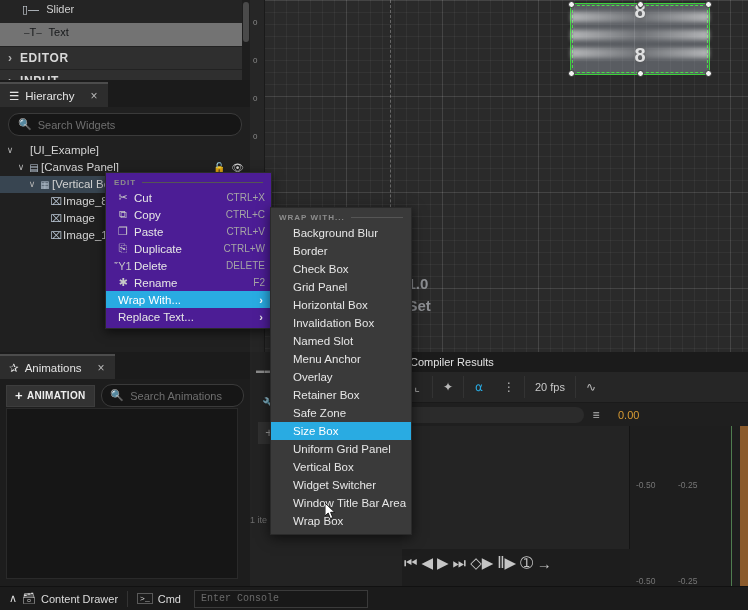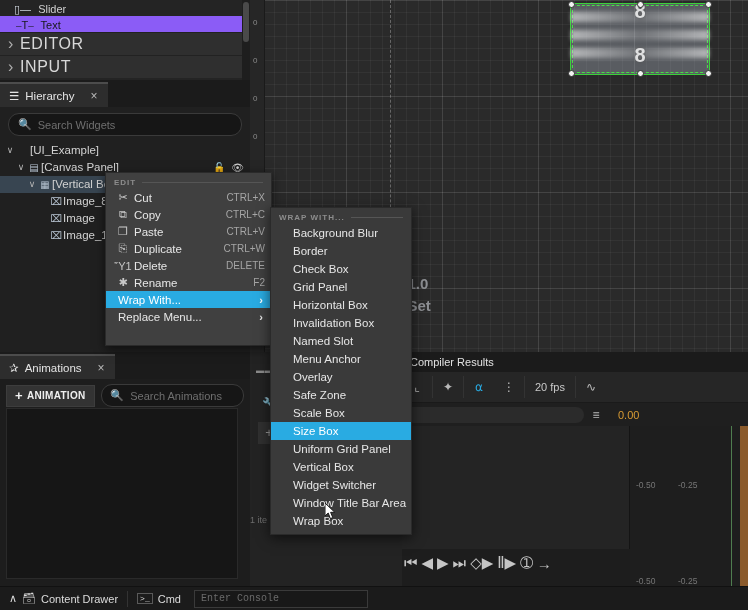--- a/index.html
+++ b/index.html
@@ -28,24 +28,24 @@
      background:linear-gradient(90deg,rgba(255,255,255,.55),rgba(255,255,255,.15),rgba(255,255,255,.55));
      filter:blur(2px);}
   #selbox .g1{top:8px}#selbox .g2{top:26px}#selbox .g3{top:44px}
   #selbox .num{position:absolute;left:50%;transform:translateX(-50%);
      color:#f4f4f4;font-size:20px;font-weight:700;opacity:.85;text-shadow:0 0 4px #555;}
   #selbox .n1{top:-4px}#selbox .n2{top:40px}
   .handle{position:absolute;width:5px;height:5px;background:#f2f2f2;border:1px solid #2d2d2d;border-radius:50%;}
   .vp-text{position:absolute;color:#8d8f93;font-size:15px;font-weight:600;white-space:nowrap;}
   
   #detailsTop{left:0;top:0;width:250px;height:80px;background:#242424;}
-  .row-item{height:16px;line-height:18px;padding-left:30px;color:#cfcfcf;}
-  .row-item.sel{background:#8b5cf6;color:#16181a;}
+  .row-item{height:23px;line-height:18px;padding-left:38px;color:#cfcfcf;}
+  .row-item.sel{background:#737373;color:#16181a;}
   .cat{height:22px;line-height:22px;padding-left:8px;background:#2f2f2f;
-       border-top:1px solid #222;color:#d8d8d8;font-weight:400;font-size:16px;letter-spacing:.6px;}
+       border-top:1px solid #222;color:#d8d8d8;font-weight:700;font-size:12px;letter-spacing:.6px;}
   .cat .arw{display:inline-block;width:12px;color:#aeaeae;}
   .scrollv{position:absolute;right:0;top:0;width:8px;background:#1e1e1e;}
   .scrollv i{position:absolute;left:1px;width:6px;background:#4a4a4a;border-radius:3px;}
   
   #hier{left:0;top:80px;width:250px;height:272px;background:#202020;}
   .tabbar{height:27px;background:#1b1b1b;display:flex;align-items:flex-end;}
   .tab{height:23px;display:flex;align-items:center;gap:6px;padding:0 10px 0 9px;
        background:#2d2d2d;border-top:2px solid #4c4c4c;color:#e4e4e4;font-size:11.5px;}
   .tab .x{color:#b9b9b9;font-size:12px;margin-left:10px;}
   .searchbox{margin:6px 8px 4px 8px;height:21px;background:#161616;border:1px solid #3a3a3a;
@@ -82,22 +82,22 @@
   .tl-right .orangebar{position:absolute;right:0;top:0;bottom:0;width:8px;background:#8a5a2b;}
   .transport{position:absolute;left:0;right:118px;bottom:10px;height:28px;display:flex;align-items:center;gap:4px;color:#c6c6c6;font-size:15px;padding-left:2px;}
   
   #status{left:0;bottom:0;width:748px;height:23px;background:#1b1b1b;border-top:1px solid #111;display:flex;align-items:center;}
   .sb-item{display:flex;align-items:center;gap:5px;height:23px;padding:0 9px;color:#dcdcdc;font-size:11px;}
   .sb-div{width:1px;height:16px;background:#333;}
   .console{margin-left:4px;height:16px;flex:1;max-width:160px;background:#181818;border:1px solid #3a3a3a;
            color:#6a6a6a;font-family:"Liberation Mono","DejaVu Sans Mono",monospace;font-size:10px;
            display:flex;align-items:center;padding:0 6px;}
   
-  #ctxmenu{left:105px;top:172px;width:165px;background:#404040;border:1px solid #2a2a2a;
-           box-shadow:0 3px 10px rgba(0,0,0,.6);padding-bottom:20px;}
+  #ctxmenu{left:105px;top:172px;width:165px;background:#4c1d95;border:1px solid #2a2a2a;
+           box-shadow:0 3px 10px rgba(0,0,0,.6);padding-bottom:3px;}
   .ctx-head{display:flex;align-items:center;gap:6px;padding:5px 8px 2px 8px;color:#8d8d8d;
             font-size:8px;font-weight:700;letter-spacing:1px;}
   .ctx-head .ln{flex:1;height:1px;background:#555;}
   .ctx-item{height:17px;display:flex;align-items:center;color:#e6e6e6;font-size:11.5px;padding:0 6px;}
   .ctx-item .ci{width:22px;text-align:center;color:#c8c8c8;font-size:11px;}
   .ctx-item .lab{flex:1;}
   .ctx-item .sc{color:#a6a6a6;font-size:10px;}
   .ctx-item .arrow{color:#e8e8e8;font-size:11px;font-weight:700;padding-right:2px;}
   .ctx-item.hi{background:#29abe2;color:#fff;}
   .ctx-item.hi .arrow{color:#fff;}
@@ -334,21 +334,21 @@
       <div class="ctx-item">
         <span class="ci">✱</span>
         <span class="lab">Rename</span>
         <span class="sc">F2</span>
       </div>
       <div class="ctx-item hi noicon">
         <span class="lab">Wrap With...</span>
         <span class="arrow">›</span>
       </div>
       <div class="ctx-item noicon">
-        <span class="lab">Replace Menu...</span>
+        <span class="lab">Replace Text...</span>
         <span class="arrow">›</span>
       </div>
     </div>
 </div>
 
 <div id="submenu" class="abs">
   <div class="ctx-head">
     <span>WRAP WITH...</span>
     <span class="ln"></span>
   </div>
@@ -374,24 +374,24 @@
       <div class="sub-item">
         <span>Named Slot</span>
       </div>
       <div class="sub-item">
         <span>Menu Anchor</span>
       </div>
       <div class="sub-item">
         <span>Overlay</span>
       </div>
       <div class="sub-item">
+        <span>Retainer Box</span>
+      </div>
+      <div class="sub-item">
         <span>Safe Zone</span>
-      </div>
-      <div class="sub-item">
-        <span>Scale Box</span>
       </div>
       <div class="sub-item hi">
         <span>Size Box</span>
       </div>
       <div class="sub-item">
         <span>Uniform Grid Panel</span>
       </div>
       <div class="sub-item">
         <span>Vertical Box</span>
       </div>

